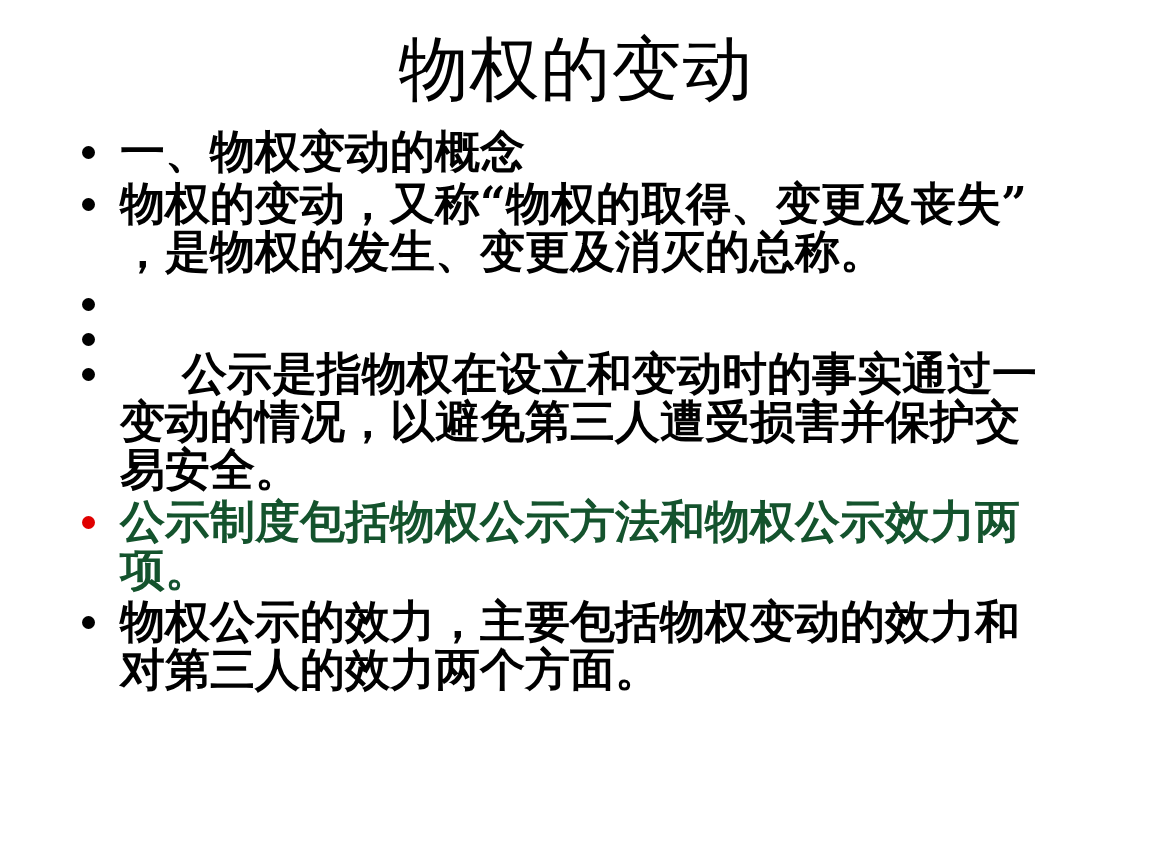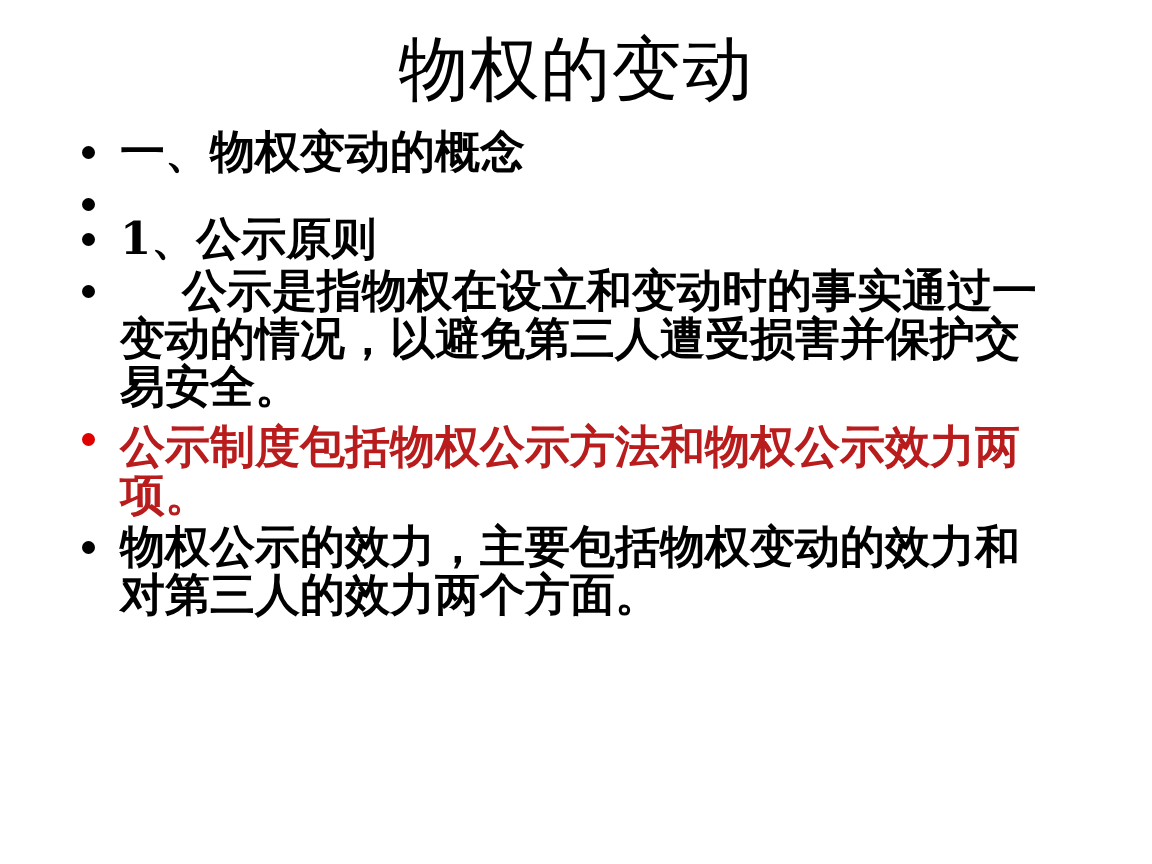--- a/index.html
+++ b/index.html
@@ -49,22 +49,21 @@
     font-weight: bold;
   }
   .bullet-line {
     white-space: nowrap;
   }
   .first-line-indent {
     padding-left: 62px;
     text-align: right;
   }
   .red .bullet-text {
-    color: #b91c1c;
-    margin-top: 8px;
+    color: #14532d;
   }
   .red .dot {
     background: #e00000;
   }
 </style>
 </head>
 <body>
 
 <div class="slide">
 
@@ -74,34 +73,40 @@
 
     <div class="bullet">
       <div class="marker-cell">
           <div class="dot"></div>
         </div>
       <div class="bullet-text">
         <div class="bullet-line">一、物权变动的概念</div>
       </div>
     </div>
 
+    <div class="bullet">
+      <div class="marker-cell">
+          <div class="dot"></div>
+        </div>
+      <div class="bullet-text">
+        <div class="bullet-line">物权的变动，又称“物权的取得、变更及丧失”</div>
+        <div class="bullet-line">，是物权的发生、变更及消灭的总称。</div>
+      </div>
+    </div>
 
     <div class="bullet">
       <div class="marker-cell">
           <div class="dot"></div>
         </div>
     </div>
 
     <div class="bullet">
       <div class="marker-cell">
           <div class="dot"></div>
         </div>
-      <div class="bullet-text">
-        <div class="bullet-line">1、公示原则</div>
-      </div>
     </div>
 
     <div class="bullet">
       <div class="marker-cell">
           <div class="dot"></div>
         </div>
       <div class="bullet-text">
         <div class="bullet-line first-line-indent">公示是指物权在设立和变动时的事实通过一</div>
         <div class="bullet-line">变动的情况，以避免第三人遭受损害并保护交</div>
         <div class="bullet-line">易安全。</div>

